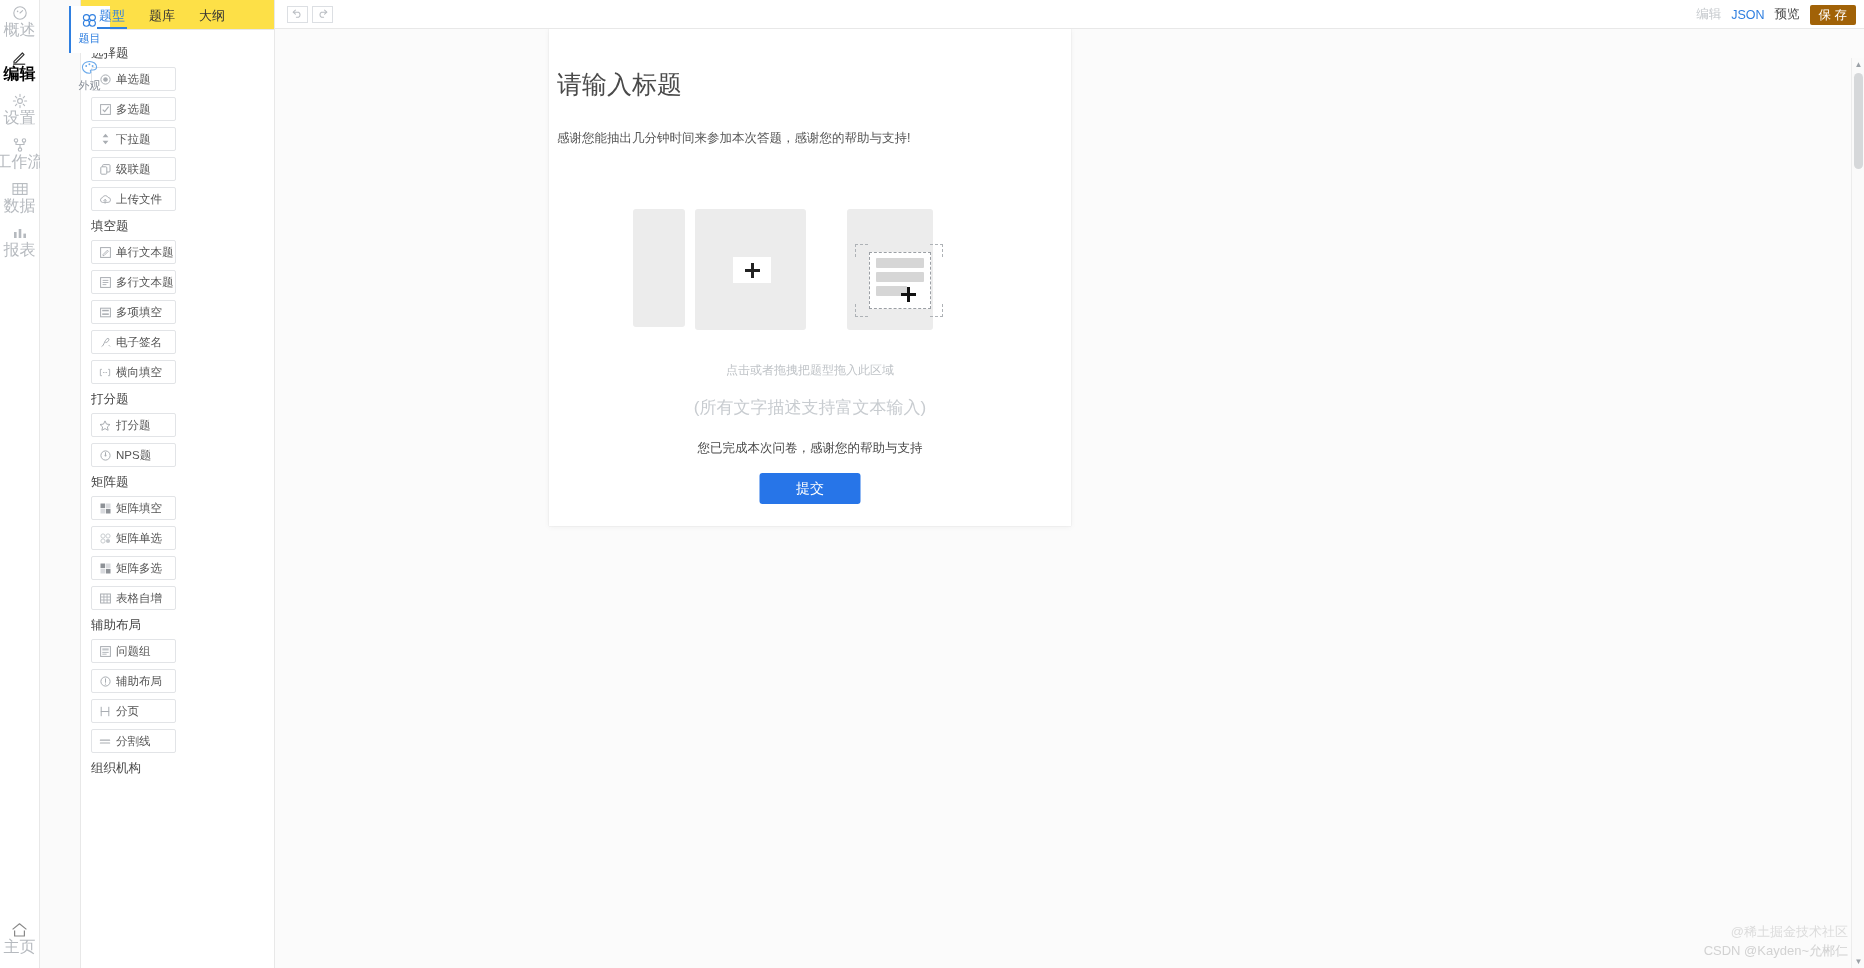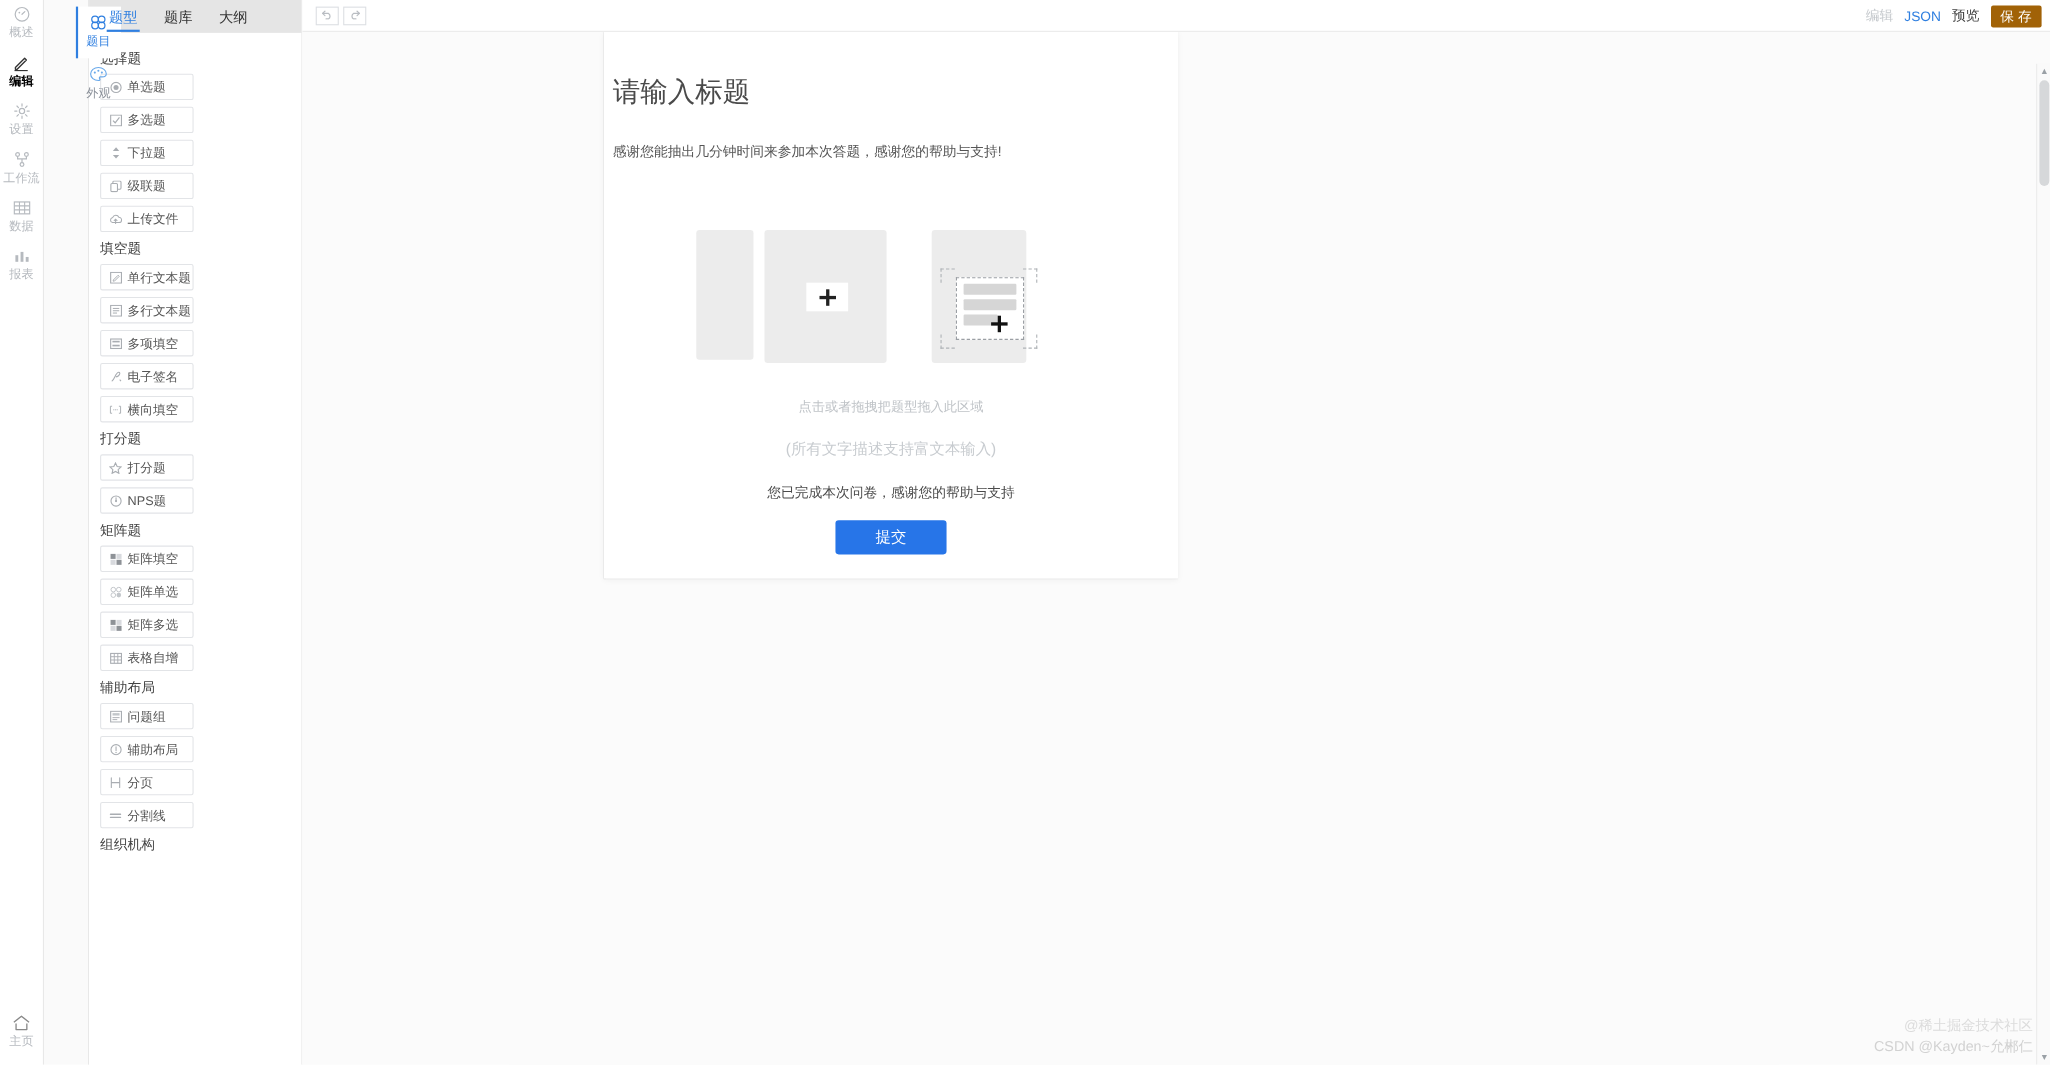--- a/index.html
+++ b/index.html
@@ -16,21 +16,21 @@
     border-right: 1px solid #e8e8e8;
     display: flex; flex-direction: column; align-items: center;
     padding-top: 4px; flex: 0 0 40px;
   }
   .rail-item {
     width: 40px; display: flex; flex-direction: column;
     align-items: center; justify-content: center;
     margin-bottom: 11px; cursor: pointer; color: #b6babf;
   }
   .rail-item .ri-ico { height: 18px; display: flex; align-items: center; justify-content: center; }
-  .rail-item .ri-lab { font-size: 11px; line-height: 14px; margin-top: 1px; white-space: nowrap; }
+  .rail-item .ri-lab { font-size: 16px; line-height: 14px; margin-top: 1px; white-space: nowrap; }
   .rail-item.active { color: #1f1f1f; font-weight: bold; }
   .rail-item.active .ri-lab { color: #000; font-weight: bold; }
   .rail-spacer { flex: 1 1 auto; }
   .rail-bottom { margin-bottom: 14px; }
 
   
   .vtabs {
     width: 41px; flex: 0 0 41px; height: 968px;
     background: #fafafa; border-right: 1px solid #e8e8e8;
     padding-top: 6px;
@@ -50,21 +50,21 @@
 
   
   .palette {
     width: 194px; flex: 0 0 194px; height: 968px;
     background: #fff; border-right: 1px solid #e8e8e8;
     display: flex; flex-direction: column;
   }
   .pal-tabs {
     height: 30px; display: flex; align-items: flex-end; gap: 0;
     border-bottom: 1px solid #e8e8e8; padding-left: 6px;
-    background: #e5e5e5;
+    background: #fde047;
   }
   .pal-tab {
     font-size: 13px; color: #333; padding: 0 12px 6px 12px;
     cursor: pointer; position: relative; line-height: 14px;
   }
   .pal-tab.active { color: #2f7fe0; }
   .pal-tab.active::after {
     content: ""; position: absolute; left: 10px; right: 10px; bottom: 0;
     height: 2px; background: #2f7fe0;
   }
@@ -176,21 +176,21 @@
   .ghost-cursor::before, .ghost-cursor::after { content:""; position:absolute; background:#111; }
   .ghost-cursor::before { left: 6px; top: 0; width: 3px; height: 15px; }
   .ghost-cursor::after { top: 6px; left: 0; height: 3px; width: 15px; }
 
   .drop-hint {
     position: absolute; left: 0; right: 0; top: 331px;
     text-align: center; font-size: 12px; color: #bfc3c7; line-height: 20px;
   }
   .drop-sub {
     position: absolute; left: 0; right: 0; top: 370px;
-    text-align: center; font-size: 14px; color: #c8ccd0; line-height: 18px;
+    text-align: center; font-size: 17px; color: #c8ccd0; line-height: 18px;
   }
   .finish-text {
     position: absolute; left: 0; right: 0; top: 410px;
     text-align: center; font-size: 12.5px; color: #4a4a4a; line-height: 18px;
   }
   .submit-btn {
     position: absolute; left: 50%; transform: translateX(-50%); top: 444px;
     width: 101px; height: 31px; background: #2775e8; color: #fff;
     border-radius: 3px; display: flex; align-items: center; justify-content: center;
     font-size: 14px; cursor: pointer;

